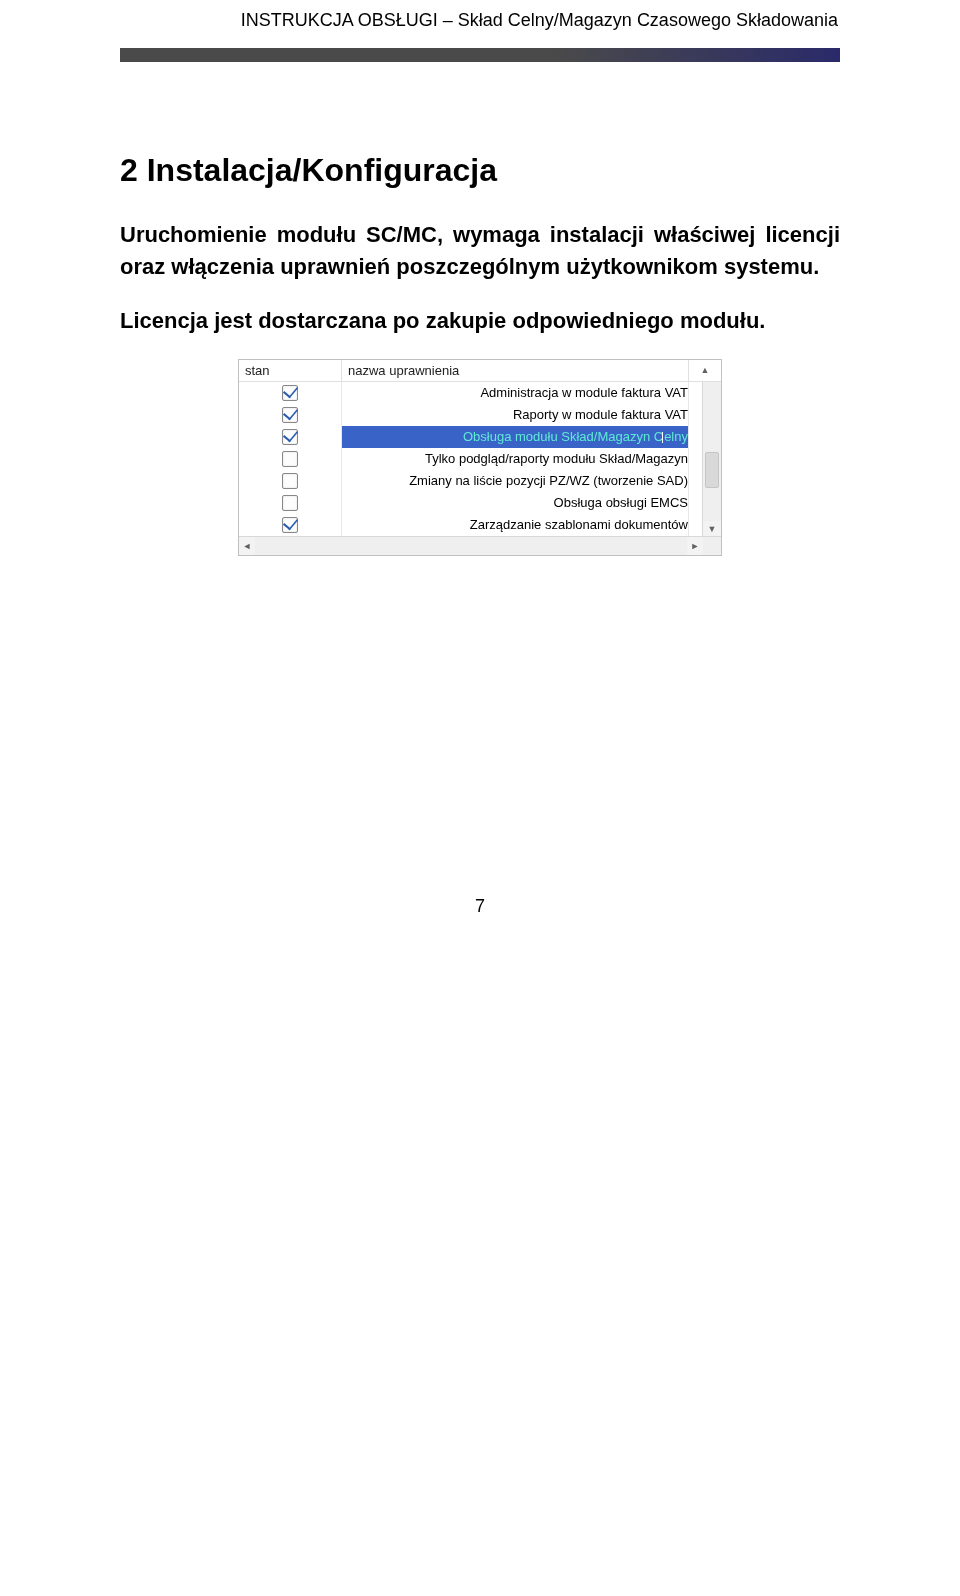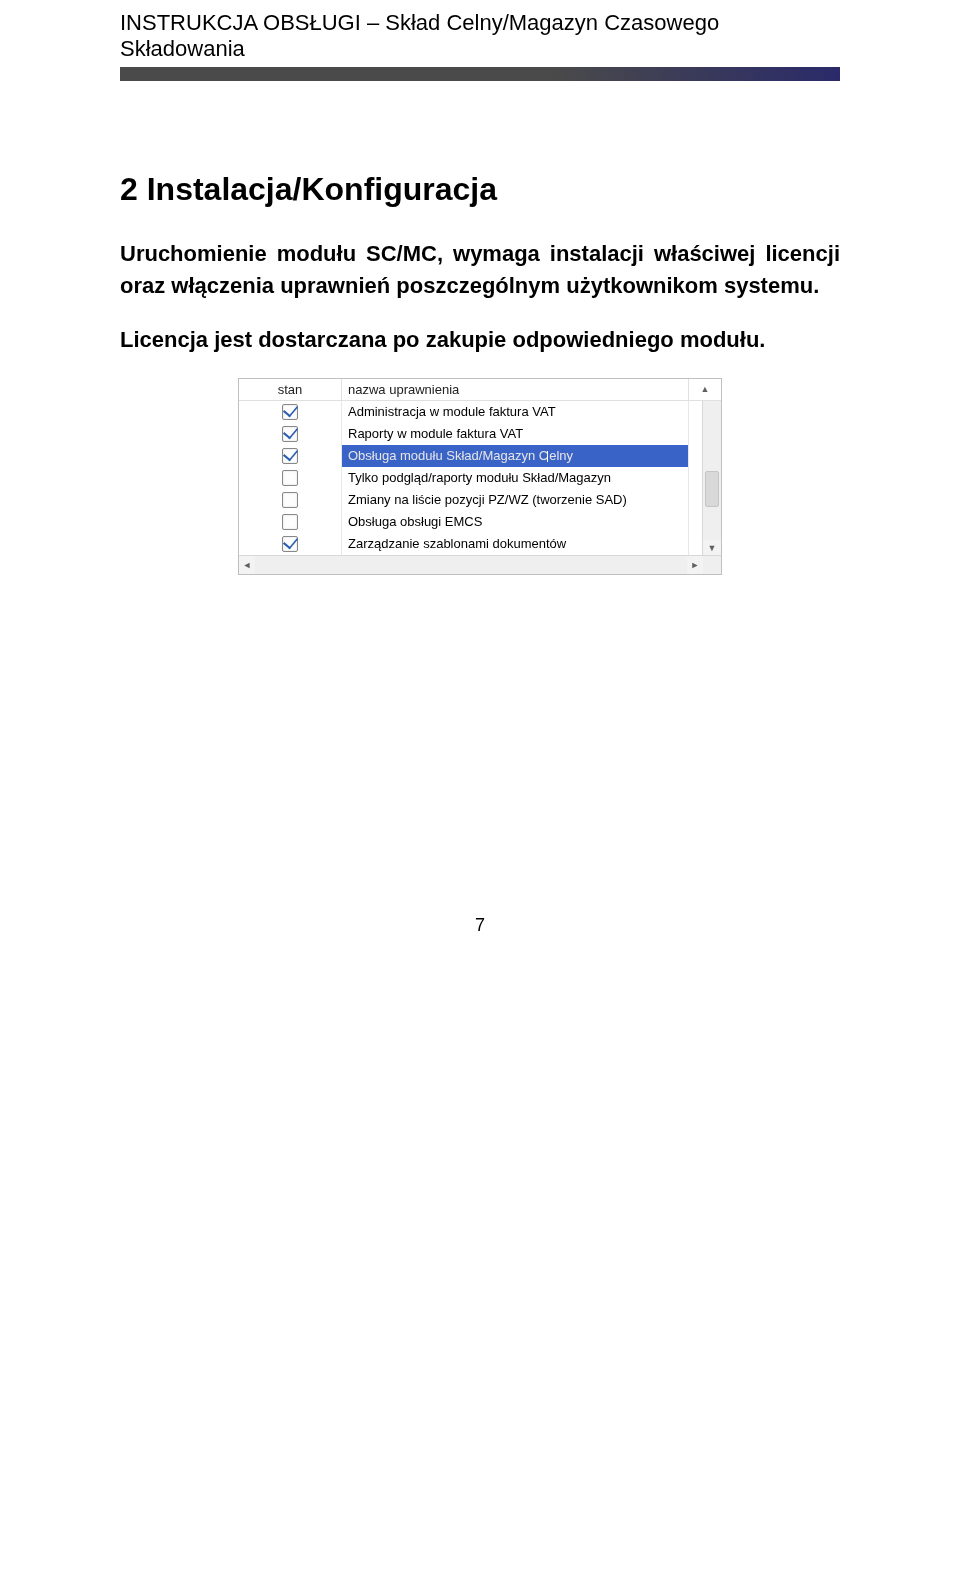--- a/index.html
+++ b/index.html
@@ -12,23 +12,24 @@
   }
   .page {
     width: 960px;
     padding: 0 120px 60px 120px;
     box-sizing: border-box;
   }
   .header-wrap {
     padding: 10px 0 0 0;
   }
   .header-text {
-    font-size: 22px;
+    font-size: 18px;
+    text-align: right;
     padding-right: 2px;
-    padding-bottom: 4px;
+    padding-bottom: 16px;
   }
   .header-rule {
     height: 14px;
     background: linear-gradient(to right, #4a4a4a 0%, #4a4a4a 60%, #2a2a6a 100%);
     margin-top: 1px;
   }
   .heading {
     font-size: 32px;
     font-weight: bold;
     margin: 90px 0 30px 0;
@@ -57,41 +58,41 @@
   .thead-row td {
     background: #ffffff;
     border-bottom: 1px solid #e0e0e0;
     border-right: 1px solid #e0e0e0;
     padding: 3px 6px;
     color: #202020;
     font-size: 13px;
   }
   .col-stan {
     width: 90px;
-    text-align: center;
+    text-align: left;
   }
   .col-nazwa {
     text-align: left;
   }
   .col-scroll {
     width: 20px;
     border-right: none !important;
   }
   .row td {
     border-right: 1px solid #e8e8e8;
     padding: 0;
   }
   .cell-stan {
     text-align: center;
     vertical-align: middle;
     height: 22px;
   }
   .cell-nazwa {
     padding-left: 6px !important;
-    text-align: left;
+    text-align: right;
     white-space: nowrap;
   }
   .chk {
     display: inline-block;
     width: 14px;
     height: 14px;
     border: 1px solid #888;
     background: #fdfdfd;
     border-radius: 2px;
     position: relative;
@@ -104,21 +105,21 @@
     left: 2px;
     top: -2px;
     width: 9px;
     height: 11px;
     border-right: 2px solid #2a5db0;
     border-bottom: 2px solid #2a5db0;
     transform: rotate(40deg) scaleX(0.8);
   }
   .row.selected td {
     background: #3a63c7;
-    color: #e5e5e5;
+    color: #5eead4;
   }
   .row.selected .cell-stan {
     background: #ffffff;
   }
   .caret {
     display: inline-block;
     width: 0;
     height: 11px;
     border-left: 1px solid #ffffff;
     margin: 0 1px 0 -1px;

